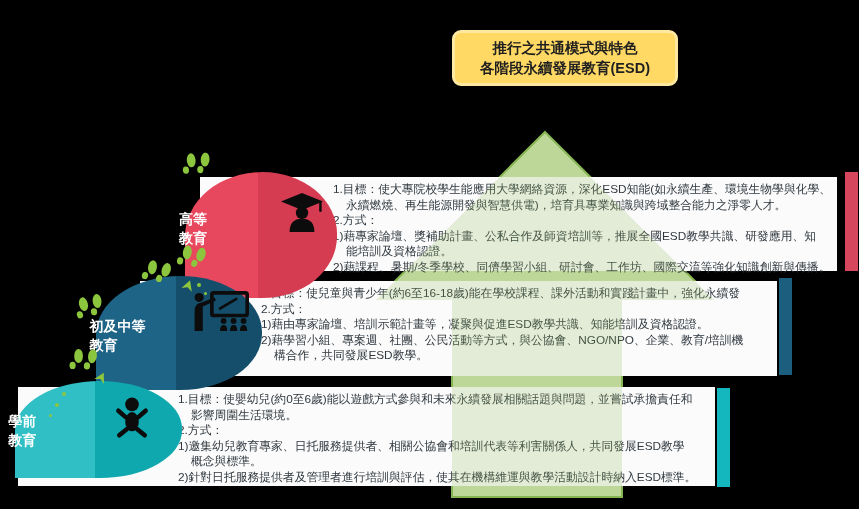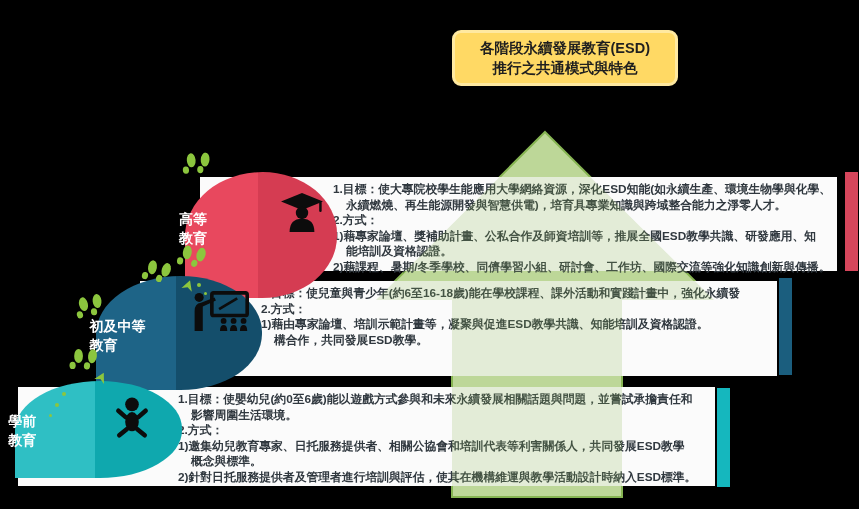--- a/index.html
+++ b/index.html
@@ -7,21 +7,21 @@
     width:859px;height:509px;position:relative;background:#000;overflow:hidden;
     font-family:"Liberation Sans","DejaVu Sans",sans-serif;
   }
   .abs{position:absolute;}
   
   #arrow-back{left:0;top:0;z-index:2;}
   #arrow-front{left:0;top:0;z-index:4;pointer-events:none;}
   
   .tbox{
     position:absolute;background:#fbfbfb;z-index:3;
-    color:#30383F;font-size:11.8px;line-height:15.6px;font-weight:bold;
+    color:#30383F;font-size:11.8px;line-height:15.6px;font-weight:normal;
     padding-top:5px;box-sizing:border-box;
   }
   .tbox .ln{white-space:nowrap;}
   .tbox .ln.indent{padding-left:13px;}
   #box-higher{left:200px;top:177px;width:637px;height:94px;padding-left:133px;}
   #box-secondary{left:140px;top:281px;width:637px;height:95px;padding-left:121px;}
   #box-preschool{left:18px;top:387px;width:697px;height:99px;padding-left:160px;}
   
   .bar{position:absolute;width:13px;z-index:5;}
   #bar-higher{left:845px;top:172px;height:99px;background:#D6465C;}
@@ -81,20 +81,21 @@
   <div class="ln">2.方式：</div>
   <div class="ln">1)藉專家論壇、獎補助計畫、公私合作及師資培訓等，推展全國ESD教學共識、研發應用、知</div>
   <div class="ln indent">能培訓及資格認證。</div>
   <div class="ln">2)藉課程、暑期/冬季學校、同儕學習小組、研討會、工作坊、國際交流等強化知識創新與傳播。</div>
 </div>
 
 <div class="tbox" id="box-secondary">
   <div class="ln">1.目標：使兒童與青少年(約6至16-18歲)能在學校課程、課外活動和實踐計畫中，強化永續發</div>
   <div class="ln">2.方式：</div>
   <div class="ln">1)藉由專家論壇、培訓示範計畫等，凝聚與促進ESD教學共識、知能培訓及資格認證。</div>
+  <div class="ln">2)藉學習小組、專案週、社團、公民活動等方式，與公協會、NGO/NPO、企業、教育/培訓機</div>
   <div class="ln indent">構合作，共同發展ESD教學。</div>
 </div>
 
 <div class="tbox" id="box-preschool">
   <div class="ln">1.目標：使嬰幼兒(約0至6歲)能以遊戲方式參與和未來永續發展相關話題與問題，並嘗試承擔責任和</div>
   <div class="ln indent">影響周圍生活環境。</div>
   <div class="ln">2.方式：</div>
   <div class="ln">1)邀集幼兒教育專家、日托服務提供者、相關公協會和培訓代表等利害關係人，共同發展ESD教學</div>
   <div class="ln indent">概念與標準。</div>
   <div class="ln">2)針對日托服務提供者及管理者進行培訓與評估，使其在機構維運與教學活動設計時納入ESD標準。</div>
@@ -182,15 +183,15 @@
 <svg class="fp" width="26" height="30" style="left:183px;top:150px;transform:rotate(18deg);">
     <use href="#fp-pair"></use>
   </svg>
 <div class="dot" style="left:62px;top:392px;width:4px;height:4px;"></div>
 <div class="dot" style="left:55px;top:403px;width:4px;height:4px;"></div>
 <div class="dot" style="left:49px;top:414px;width:3px;height:3px;"></div>
 <div class="dot" style="left:197px;top:283px;width:4px;height:4px;"></div>
 <div class="dot" style="left:204px;top:292px;width:3px;height:3px;"></div>
 
 <div class="abs" id="title-box">
+  <div>推行之共通模式與特色</div>
   <div>各階段永續發展教育(ESD)</div>
-  <div>推行之共通模式與特色</div>
 </div>
 
 </body></html>

